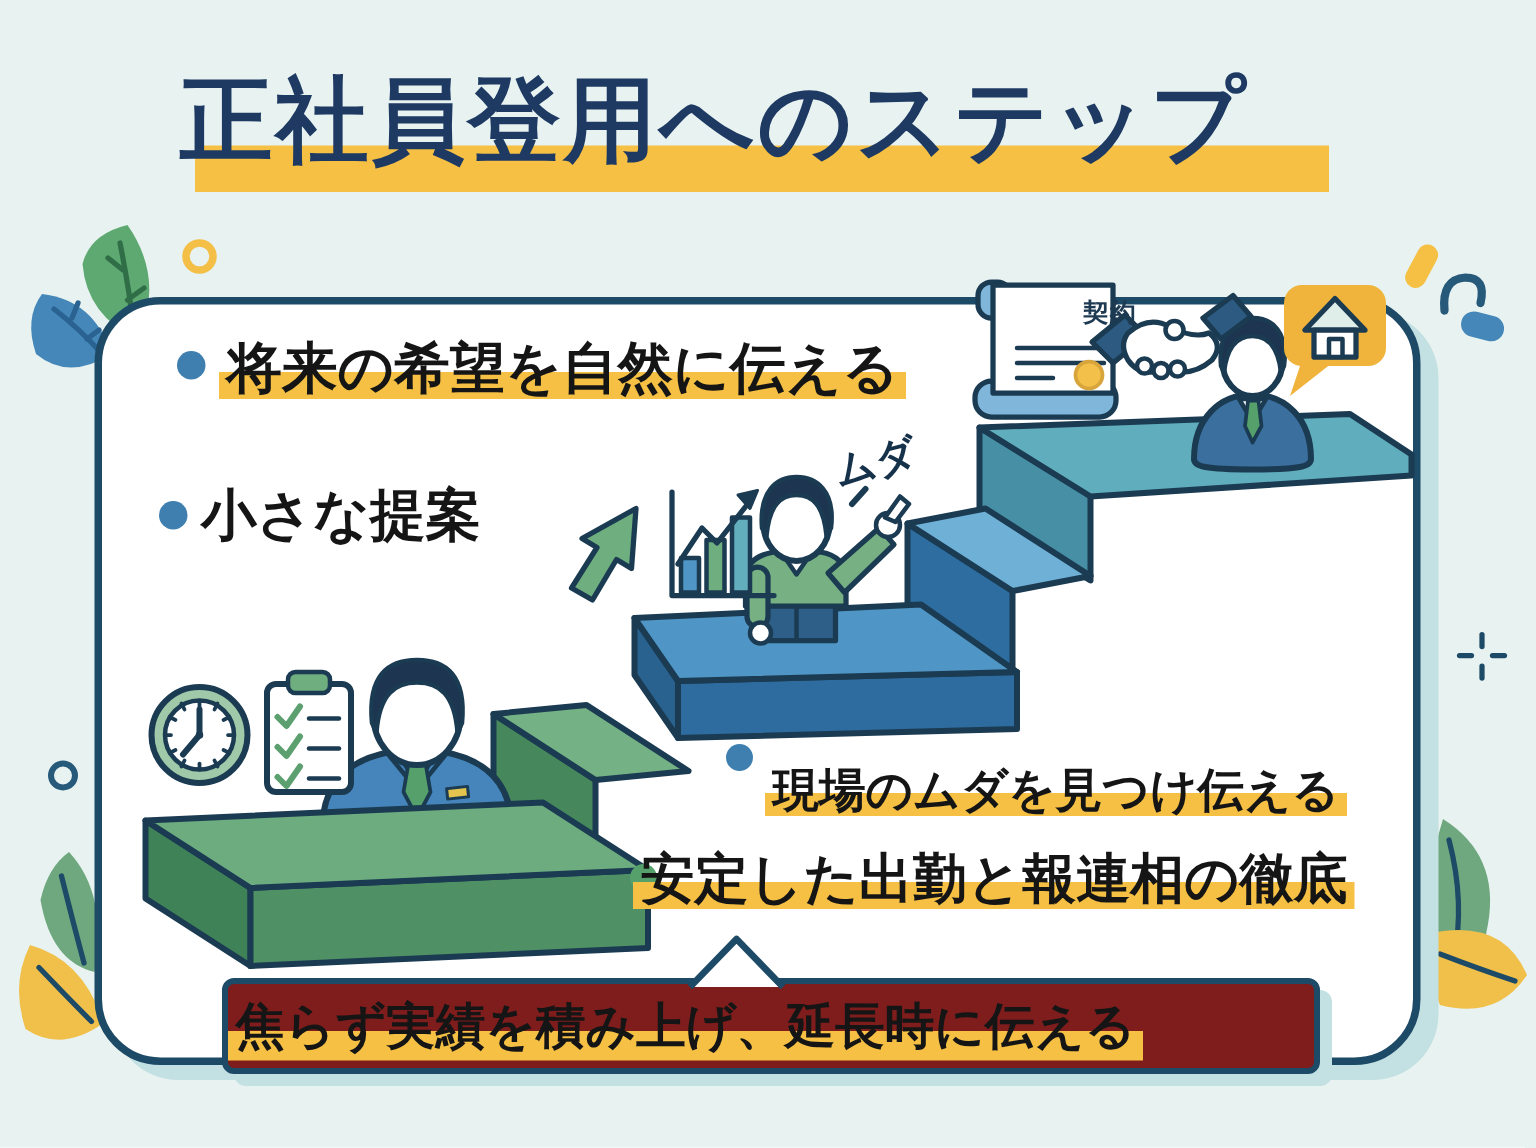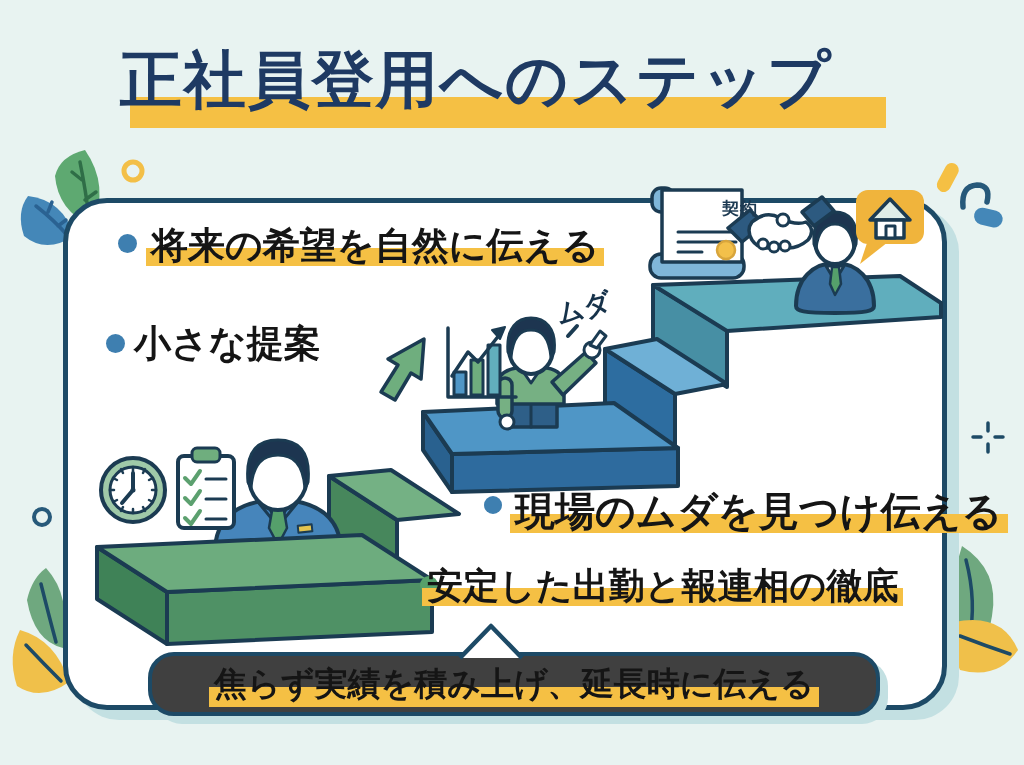--- a/index.html
+++ b/index.html
@@ -10,23 +10,23 @@
   .panel{position:absolute;left:63px;top:198px;width:874px;height:502px;
          background:#ffffff;border:5px solid #1d4a66;border-radius:44px;
          box-shadow:12px 10px 0 #c3e0e2;z-index:2;}
   .layer-main{z-index:3;}
   .title-bar{position:absolute;left:130px;top:97px;width:756px;height:31px;background:#f5c044;z-index:5;}
   .title{position:absolute;left:0;top:38px;width:952px;text-align:center;
          font-size:62px;font-weight:900;color:#1e3a63;letter-spacing:2px;z-index:6;}
   .bullet-dot{position:absolute;border-radius:50%;z-index:6;}
   .btxt{position:absolute;font-weight:900;color:#151515;z-index:6;white-space:nowrap;}
   .hl{background:linear-gradient(to bottom, rgba(0,0,0,0) 56%, #f5c044 56%);padding:0 5px;}
-  .banner{position:absolute;left:148px;top:652px;width:724px;height:56px;background:#404040;
-          border:4px solid #1d4a66;border-radius:26px;box-shadow:8px 8px 0 #c3e0e2;z-index:7;
-          display:flex;align-items:center;justify-content:center;}
+  .banner{position:absolute;left:148px;top:652px;width:724px;height:56px;background:#7f1d1d;
+          border:4px solid #1d4a66;border-radius:8px;box-shadow:8px 8px 0 #c3e0e2;z-index:7;
+          display:flex;align-items:center;justify-content:flex-start;}
   .banner-text{font-size:33px;font-weight:900;color:#151515;white-space:nowrap;}
   .tail{position:absolute;left:456px;top:620px;z-index:8;}
   .muda{position:absolute;left:556px;top:290px;font-size:27px;font-weight:900;color:#16324a;
         transform:rotate(-14deg);z-index:6;}
   .keiyaku{position:absolute;left:682px;top:197px;font-size:17px;font-weight:900;color:#1d3a52;
            letter-spacing:1px;z-index:6;margin-left:40px;}
 </style>
 </head>
 <body>
 
@@ -218,21 +218,21 @@
   <div class="btxt" style="left:146px;top:221px;font-size:37px;">
     <span class="hl">将来の希望を自然に伝える</span>
   </div>
 
   <div class="bullet-dot" style="left:106px;top:334px;width:19px;height:19px;background:#3e7fb0;"></div>
   <div class="btxt" style="left:134px;top:318px;font-size:37px;line-height:52px;">
     <span>小さな提案</span><br>
   </div>
 
   <div class="bullet-dot" style="left:484px;top:496px;width:18px;height:18px;background:#3e7fb0;"></div>
-  <div class="btxt" style="left:510px;top:484px;font-size:40px;">
+  <div class="btxt" style="left:510px;top:506px;font-size:31px;">
     <span class="hl">現場のムダを見つけ伝える</span>
   </div>
 
   <div class="bullet-dot" style="left:420px;top:576px;width:18px;height:18px;background:#55a06b;"></div>
   <div class="btxt" style="left:422px;top:562px;font-size:36px;">
     <span class="hl">安定した出勤と報連相の徹底</span>
   </div>
 
   <div class="muda">ムダ</div>
   <div class="keiyaku">契約</div>

